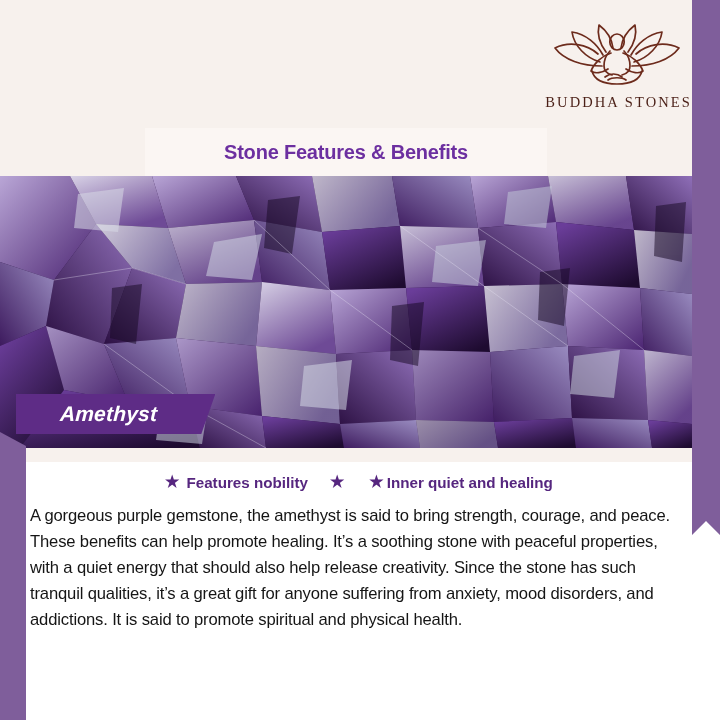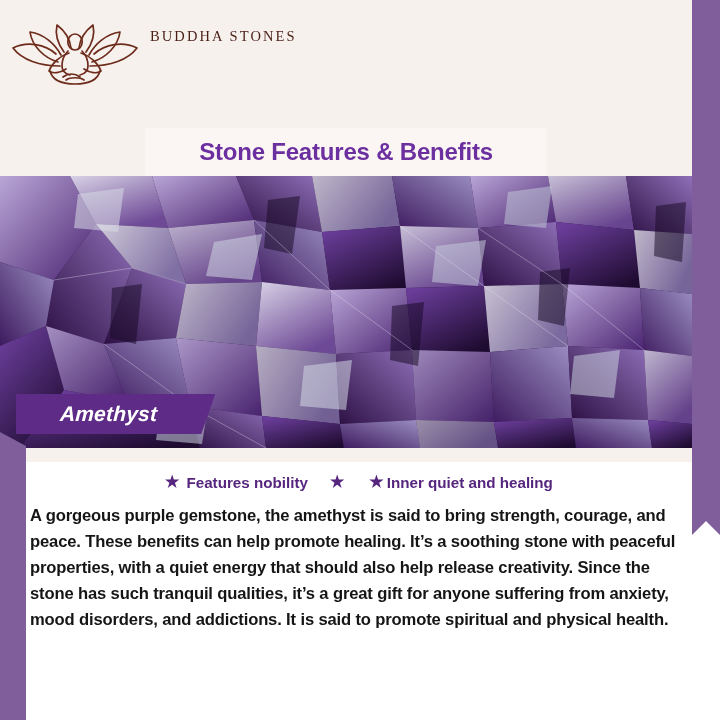--- a/index.html
+++ b/index.html
@@ -44,41 +44,41 @@
   
   .header{
     position:absolute;
     left:0; top:0; right:28px; height:176px;
     background:#f7f1ed;
     z-index:3;
   }
   .logo-wrap{
     position:absolute;
     left:0; right:0; top:22px;
-    display:flex; flex-direction:row; align-items:flex-start;
+    display:flex; flex-direction:column; align-items:flex-end;
   }
   .logo-mark{ width:150px; height:66px; display:block; }
   .logo-word{
     margin-top:6px;
     font-family:"Liberation Serif", serif;
     font-size:14.5px;
     letter-spacing:2.1px;
     color:#4a1f16;
     font-weight:400;
   }
 
   .title-band{
     position:absolute;
     left:145px; right:145px; bottom:0px;
     height:48px;
     background:#fbf6f3;
     display:flex; align-items:center; justify-content:center;
   }
   .title-band .title{
-    font-size:24px;
+    font-size:20px;
     font-weight:bold;
     color:#6c2fa0;
     letter-spacing:-0.2px;
     white-space:nowrap;
   }
 
   
   .photo{
     position:absolute;
     left:0; top:176px; right:28px; height:272px;
@@ -135,21 +135,21 @@
     color:#56267f;
   }
   .benefit.b1 .star{ margin-right:7px; }
 
   
   .body-copy{
     position:absolute;
     left:30px; top:503px; right:34px;
     font-size:16.6px;
     line-height:26px;
-    font-weight:bold;
+    font-weight:normal;
     color:#151515;
     letter-spacing:-0.15px;
     z-index:4;
   }
 </style>
 </head>
 <body>
 
 <div class="poster">
 

